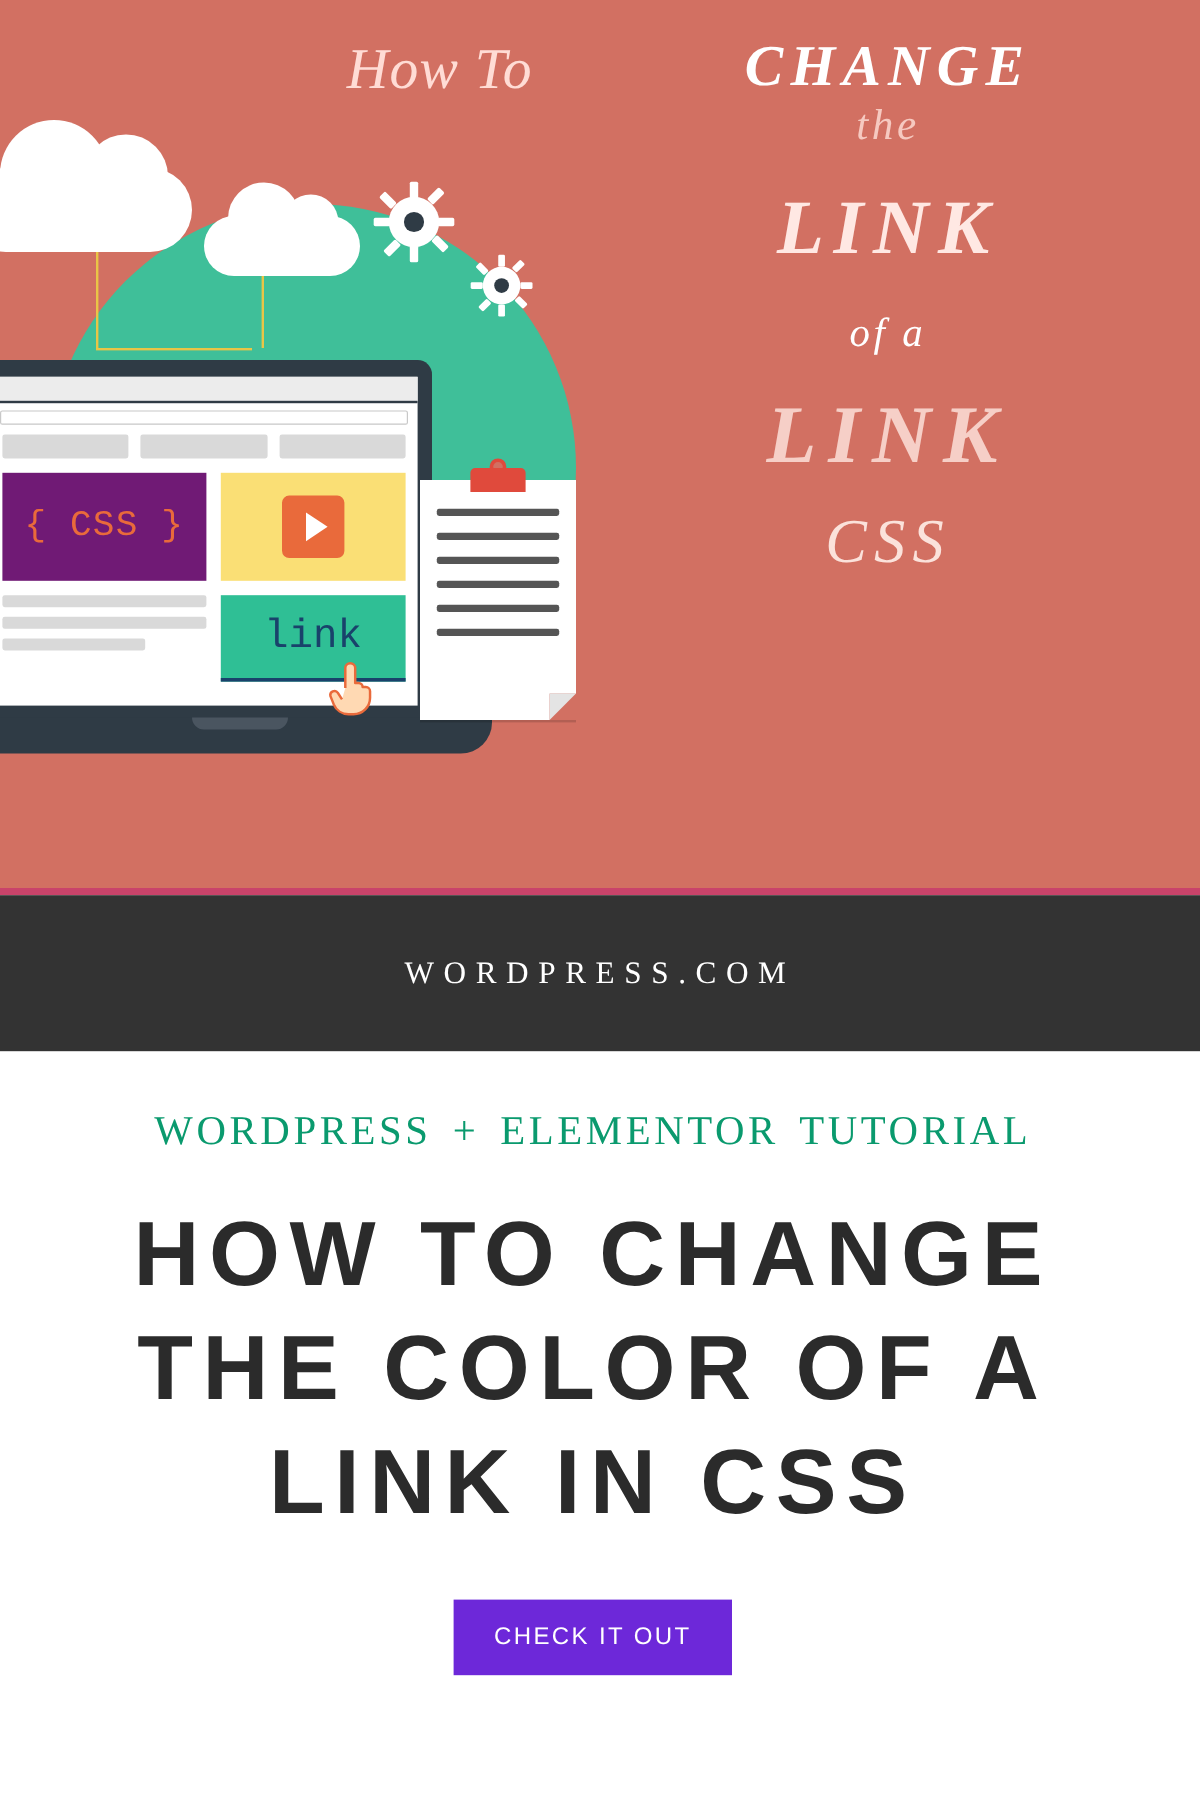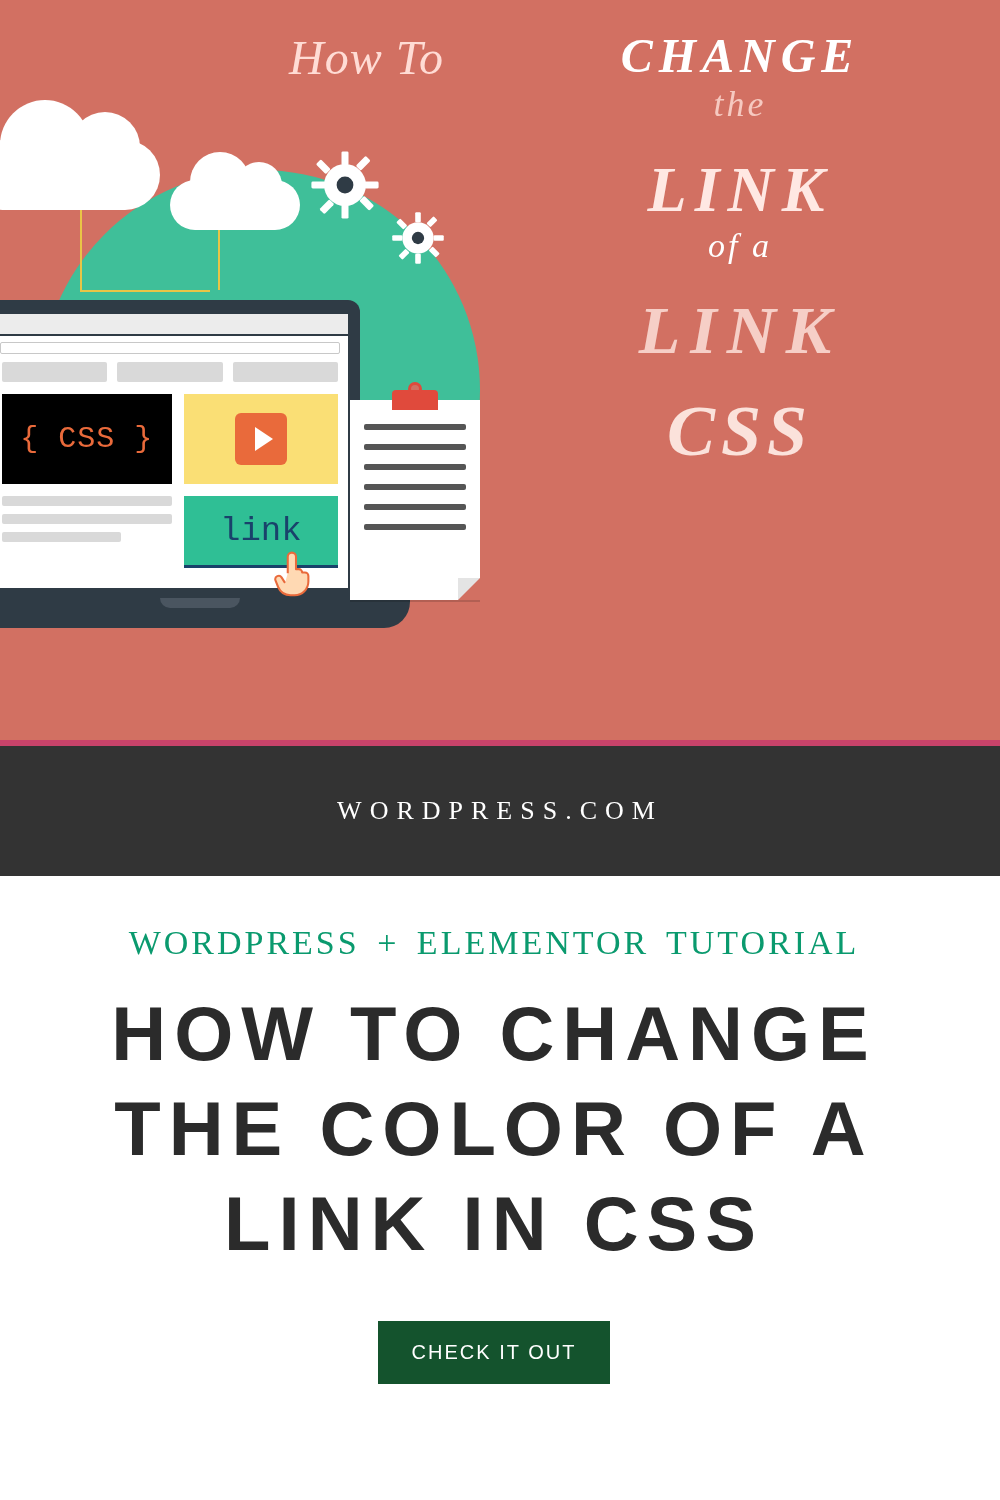--- a/index.html
+++ b/index.html
@@ -39,24 +39,24 @@
     top: 30px;
     left: 289px;
     font-style: italic;
     font-size: 48px;
     color: #ffdcd5;
     letter-spacing: 1px;
   }
   .hero-change { font-size: 48px; font-weight: bold; margin-top: 8px; letter-spacing: 6px; }
   .hero-the   { font-size: 36px; color: #f6c9c0; }
   .hero-color { font-size: 64px; font-weight: bold; margin-top: 28px; letter-spacing: 8px; color: #ffe8e3;}
-  .hero-ofa   { font-size: 34px; color: #fff;}
+  .hero-ofa   { font-size: 34px; margin-top: 32px; color: #fff;}
   .hero-link  { font-size: 68px; font-weight: bold; margin-top: 26px; letter-spacing: 10px; color: #f6cfc7;}
   .hero-in    { font-size: 34px; margin-top: 28px; color: #fff;}
-  .hero-css   { font-size: 72px; font-weight: bold; margin-top: 20px; letter-spacing: 6px; color:#fbe2db;}
+  .hero-css   { font-size: 52px; font-weight: normal; margin-top: 20px; letter-spacing: 6px; color:#fbe2db;}
 
   
   .ill {
     position: absolute;
     left: -20px;
     top: 110px;
     width: 540px;
     height: 620px;
   }
   .sun {
@@ -125,21 +125,21 @@
     border-radius: 2px;
   }
   .content-row {
     display: flex; gap: 10px; padding: 0 10px;
   }
   .grey-block { background: #d9d9d9; border-radius: 2px; }
   .rowa .grey-block { height: 20px; flex: 1; }
   .content-main { display: flex; gap: 12px; padding: 12px 10px 0 10px; }
   .css-card {
     flex: 1.1;
-    background: #000000;
+    background: #701a75;
     height: 90px;
     display: flex;
     align-items: center;
     justify-content: center;
     color: #e96a3b;
     font-family: 'Courier New', monospace;
     font-size: 30px;
     letter-spacing: 1px;
   }
   .video-card {
@@ -259,32 +259,32 @@
     text-align:center;
   }
   .subtitle {
     color:#0a9a6e;
     font-family: Georgia, serif;
     font-size: 34px;
     letter-spacing: 3px;
     word-spacing: 6px;
   }
   .main-title {
-    margin-top: 24px;
+    margin-top: 36px;
     font-family: Arial, Helvetica, sans-serif;
     font-weight: 600;
     color:#2b2b2b;
     font-size: 76px;
     line-height: 1.25;
     letter-spacing: 8px;
   }
   .cta {
     display:inline-block;
     margin-top: 50px;
-    background:#14532d;
+    background:#6d28d9;
     color:#fff;
     font-family: Arial, sans-serif;
     font-size: 20px;
     letter-spacing: 2px;
     padding: 20px 34px;
     border:none;
     cursor:pointer;
   }
 </style>
 </head>

